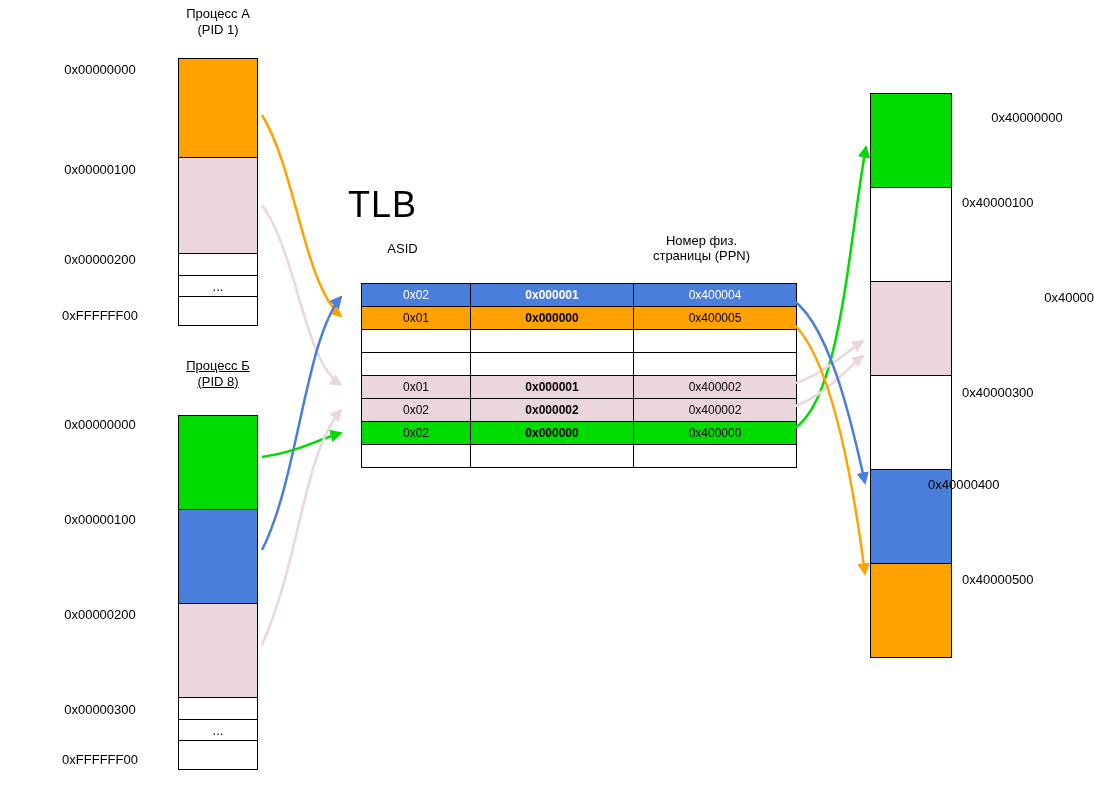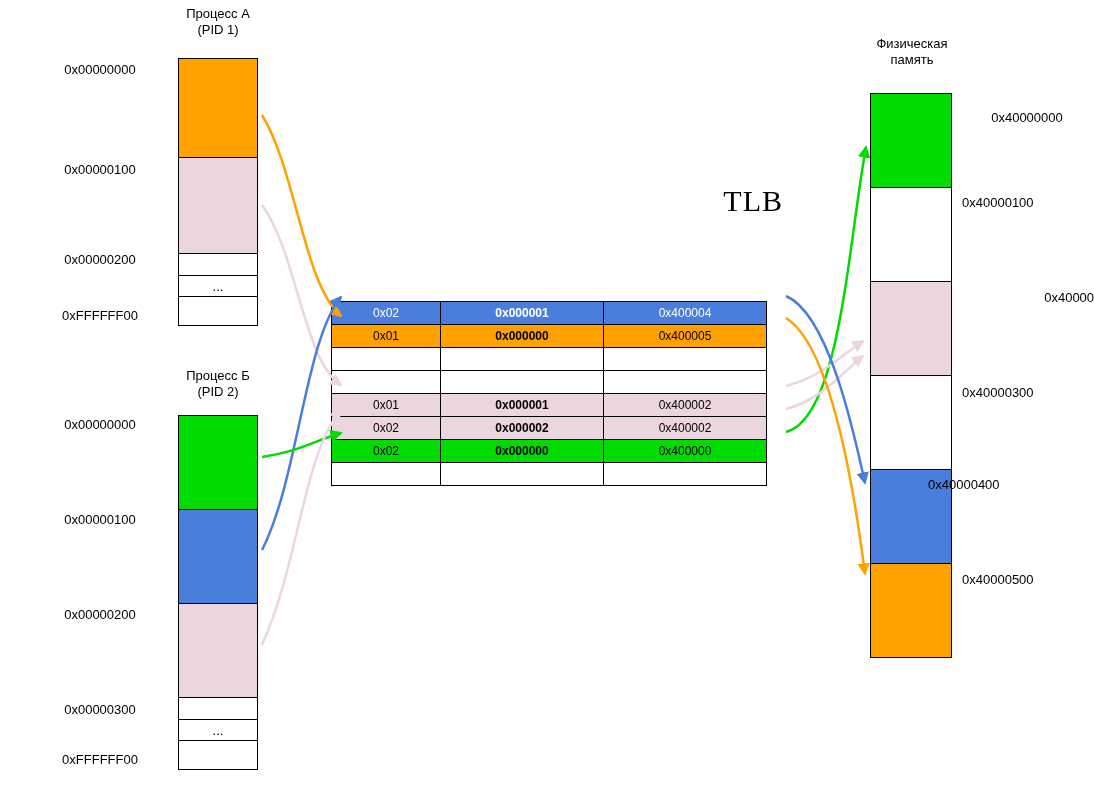--- a/index.html
+++ b/index.html
@@ -10,21 +10,21 @@
   .col-title { position:absolute; text-align:center; font-size:13px; line-height:16px; }
   .mem-col   { position:absolute; }
   .blk       { border:1px solid #000; margin-top:-1px; width:100%; }
   .blk:first-child { margin-top:0; }
   .blk.ell   { display:flex; align-items:center; justify-content:center; font-size:13px; }
 
   .addr   { position:absolute; font-size:13px; line-height:15px; white-space:nowrap; }
   .addr.r { text-align:center; }
   .addr.l { text-align:left; }
 
-  .tlb-title { position:absolute; font-size:30px; text-align:right; letter-spacing:1px;font-family:Liberation Serif, serif; }
+  .tlb-title { position:absolute; font-size:36px; text-align:left; letter-spacing:1px; }
   .tlb-h { position:absolute; display:flex; flex-direction:column; justify-content:center;
            align-items:center; text-align:center; font-size:13px; line-height:15px; height:36px; }
 
   table.tlb { position:absolute; border-collapse:collapse; }
   table.tlb td { border:1px solid #000; height:23px; text-align:center; vertical-align:middle;
                  font-size:12px; padding:0; }
   td.ca { width:109px; } td.cv { width:163px;font-weight:bold; } td.cp { width:163px; }
   tr.light td { color:#ffffff; }
 
   svg.arrows { position:absolute; left:0; top:0; pointer-events:none; }
@@ -45,44 +45,51 @@
     <div class="blk ell" style="height: 22px; background: rgb(255, 255, 255);">
       <span>...</span>
     </div>
     <div class="blk" style="height: 30px; background: rgb(255, 255, 255);"></div>
   </div>
   <div class="addr r" style="left:30px; top:62px;  width:140px;">0x00000000</div>
   <div class="addr r" style="left:30px; top:162px; width:140px;">0x00000100</div>
   <div class="addr r" style="left:30px; top:252px; width:140px;">0x00000200</div>
   <div class="addr r" style="left:30px; top:308px; width:140px;">0xFFFFFF00</div>
 
-  <div class="col-title" style="left:178px; top:368px; width:80px;">
+  <div class="col-title" style="left:178px; top:358px; width:80px;text-decoration:underline;">
     <div>Процесс Б</div>
-    <div>(PID 2)</div>
+    <div>(PID 8)</div>
   </div>
   <div class="mem-col" style="left:178px; top:415px; width:80px;">
     <div class="blk" style="height: 95px; background: rgb(0, 219, 0);"></div>
     <div class="blk" style="height: 95px; background: rgb(74, 126, 220);"></div>
     <div class="blk" style="height: 95px; background: rgb(236, 214, 222);"></div>
     <div class="blk" style="height: 23px; background: rgb(255, 255, 255);"></div>
     <div class="blk ell" style="height: 22px; background: rgb(255, 255, 255);">
       <span>...</span>
     </div>
     <div class="blk" style="height: 30px; background: rgb(255, 255, 255);"></div>
   </div>
   <div class="addr r" style="left:30px; top:417px; width:140px;">0x00000000</div>
   <div class="addr r" style="left:30px; top:512px; width:140px;">0x00000100</div>
   <div class="addr r" style="left:30px; top:607px; width:140px;">0x00000200</div>
   <div class="addr r" style="left:30px; top:702px; width:140px;">0x00000300</div>
   <div class="addr r" style="left:30px; top:752px; width:140px;">0xFFFFFF00</div>
 
   <div class="tlb-title" style="left:348px; top:184px; width:435px;">TLB</div>
 
+  <div class="tlb-h" style="left:348px; top:230px; width:109px;">
+    <div>ASID</div>
+  </div>
+  <div class="tlb-h" style="left:620px; top:230px; width:163px;">
+    <div>Номер физ.</div>
+    <div>страницы (PPN)</div>
+  </div>
 
-  <table class="tlb" style="left:331px; top:283px;margin-top:18px;">
+  <table class="tlb" style="left:361px; top:283px;">
     <tbody>
         <tr class="light">
       <td class="ca" style="background: rgb(74, 126, 220);">0x02</td>
       <td class="cv" style="background: rgb(74, 126, 220);">0x000001</td>
       <td class="cp" style="background: rgb(74, 126, 220);">0x400004</td>
     </tr>
     <tr>
       <td class="ca" style="background: rgb(255, 162, 0);">0x01</td>
       <td class="cv" style="background: rgb(255, 162, 0);">0x000000</td>
       <td class="cp" style="background: rgb(255, 162, 0);">0x400005</td>
@@ -113,24 +120,20 @@
       <td class="cp" style="background: rgb(0, 219, 0);">0x400000</td>
     </tr>
     <tr>
       <td class="ca" style="background: rgb(255, 255, 255);"></td>
       <td class="cv" style="background: rgb(255, 255, 255);"></td>
       <td class="cp" style="background: rgb(255, 255, 255);"></td>
     </tr>
   </tbody>
     </table>
 
-  <div class="col-title" style="left:855px; top:36px; width:114px;">
-    <div>Физическая</div>
-    <div>память</div>
-  </div>
   <div class="mem-col" style="left:870px; top:93px; width:82px;">
     <div class="blk" style="height: 95px; background: rgb(0, 219, 0);"></div>
     <div class="blk" style="height: 95px; background: rgb(255, 255, 255);"></div>
     <div class="blk" style="height: 95px; background: rgb(236, 214, 222);"></div>
     <div class="blk" style="height: 95px; background: rgb(255, 255, 255);"></div>
     <div class="blk" style="height: 95px; background: rgb(74, 126, 220);"></div>
     <div class="blk" style="height: 95px; background: rgb(255, 162, 0);"></div>
   </div>
   <div class="addr l" style="left:962px; top:110px; width:130px;text-align:center;">0x40000000</div>
   <div class="addr l" style="left:962px; top:195px; width:130px;">0x40000100</div>

